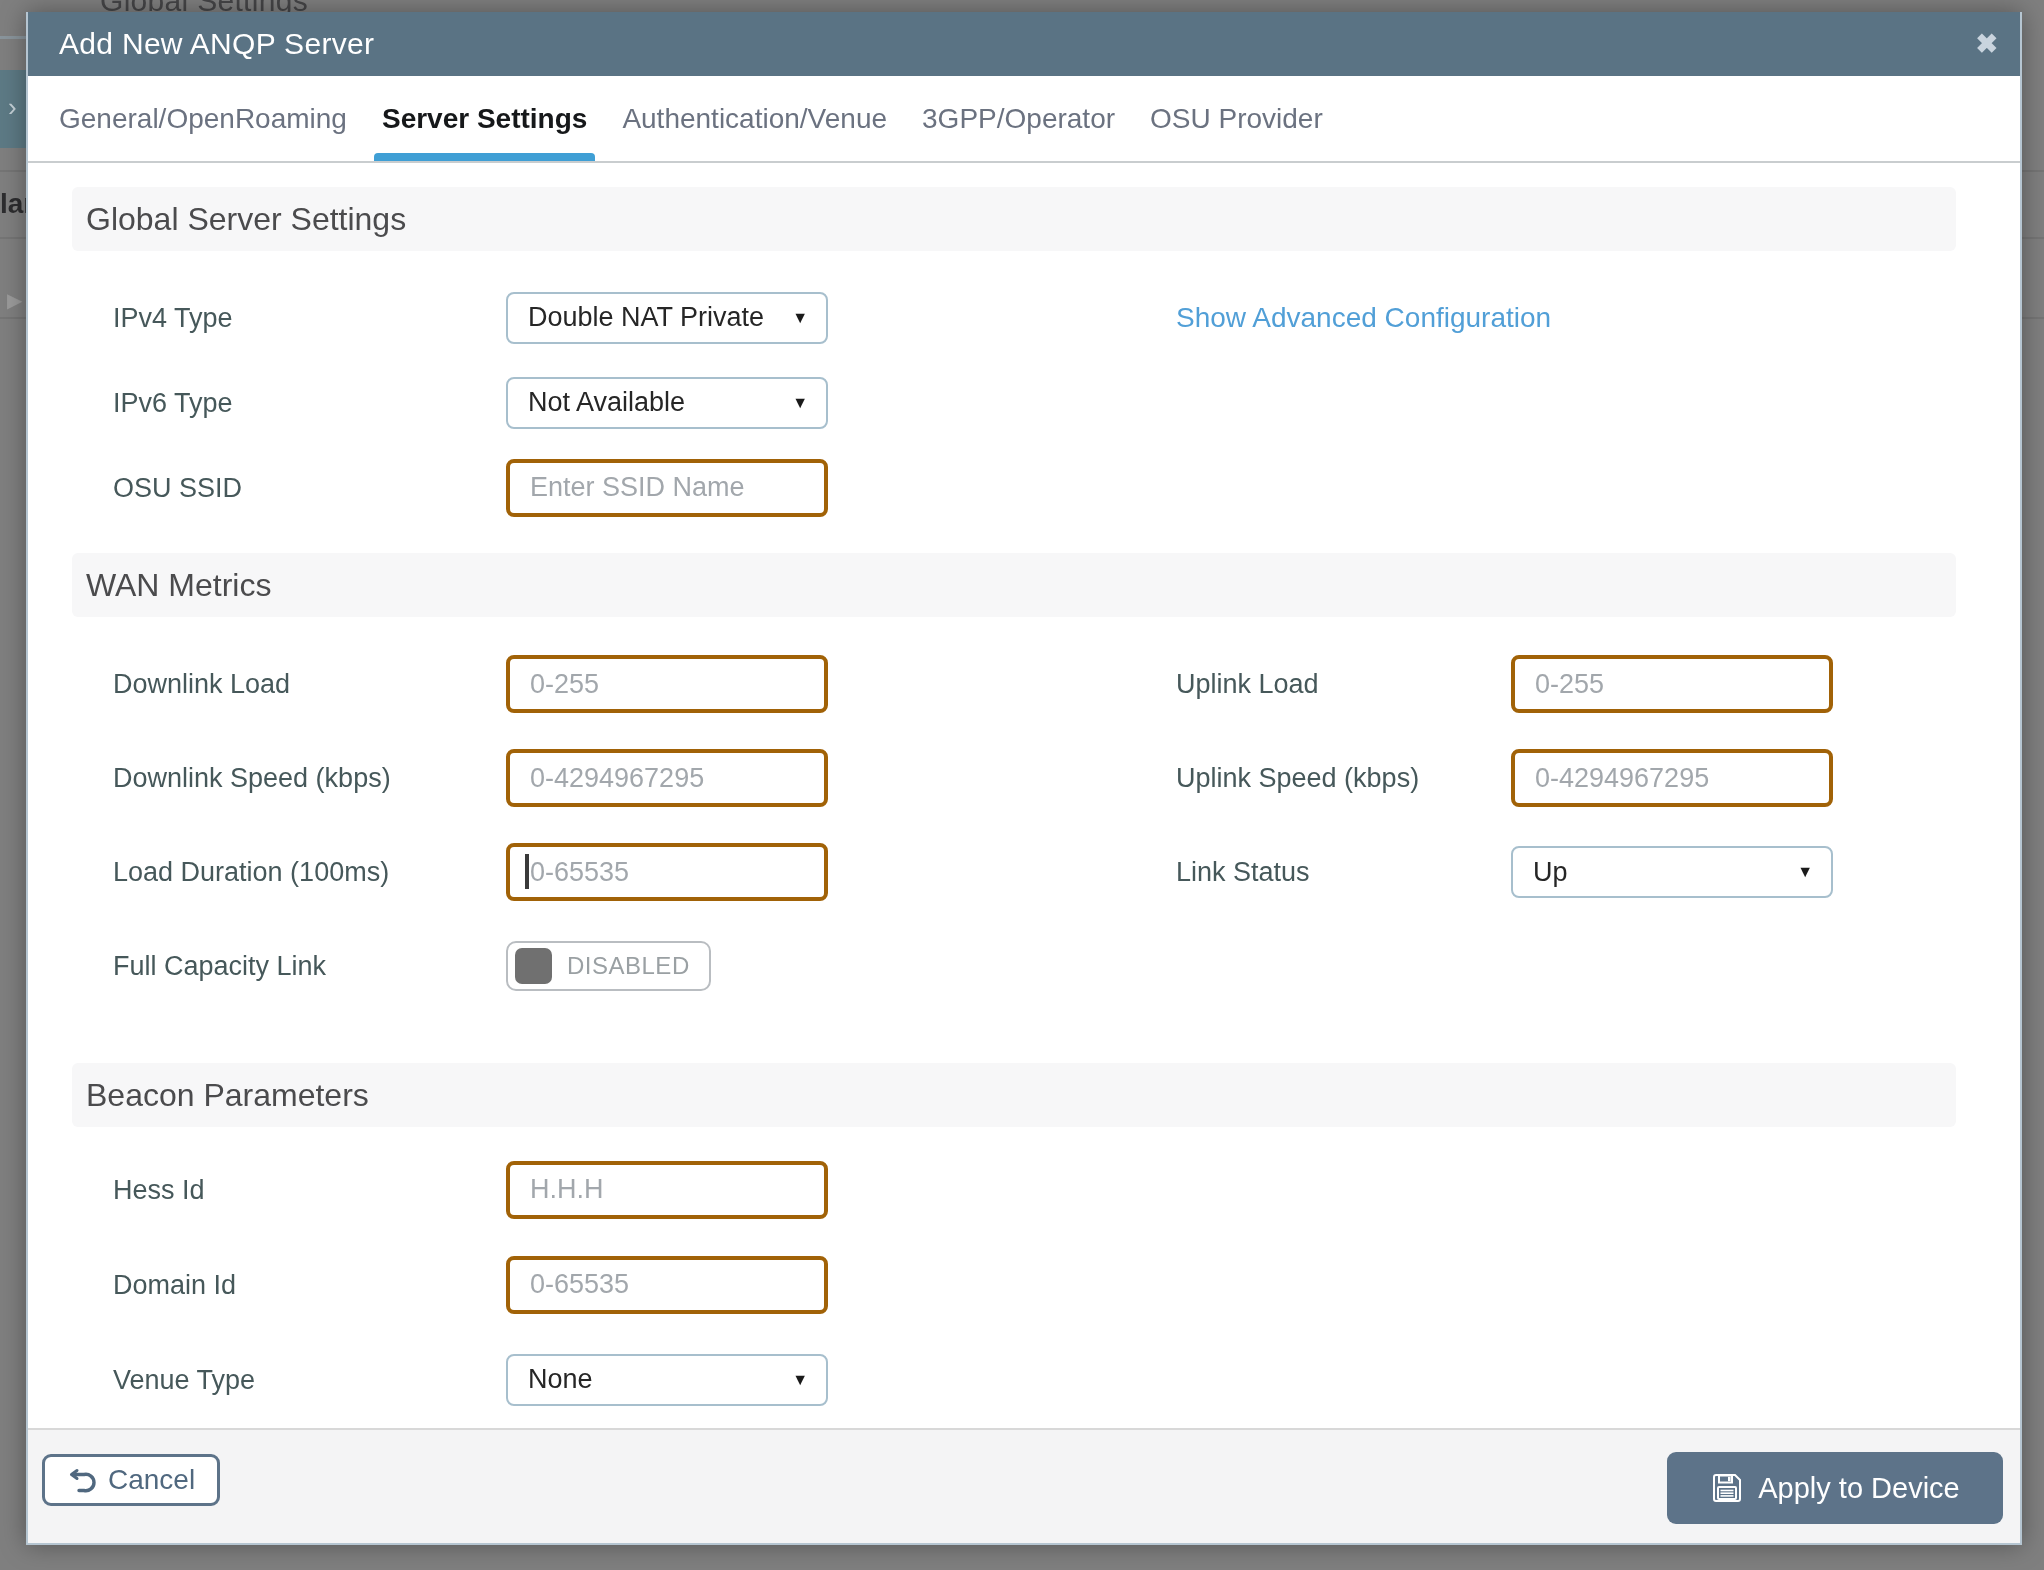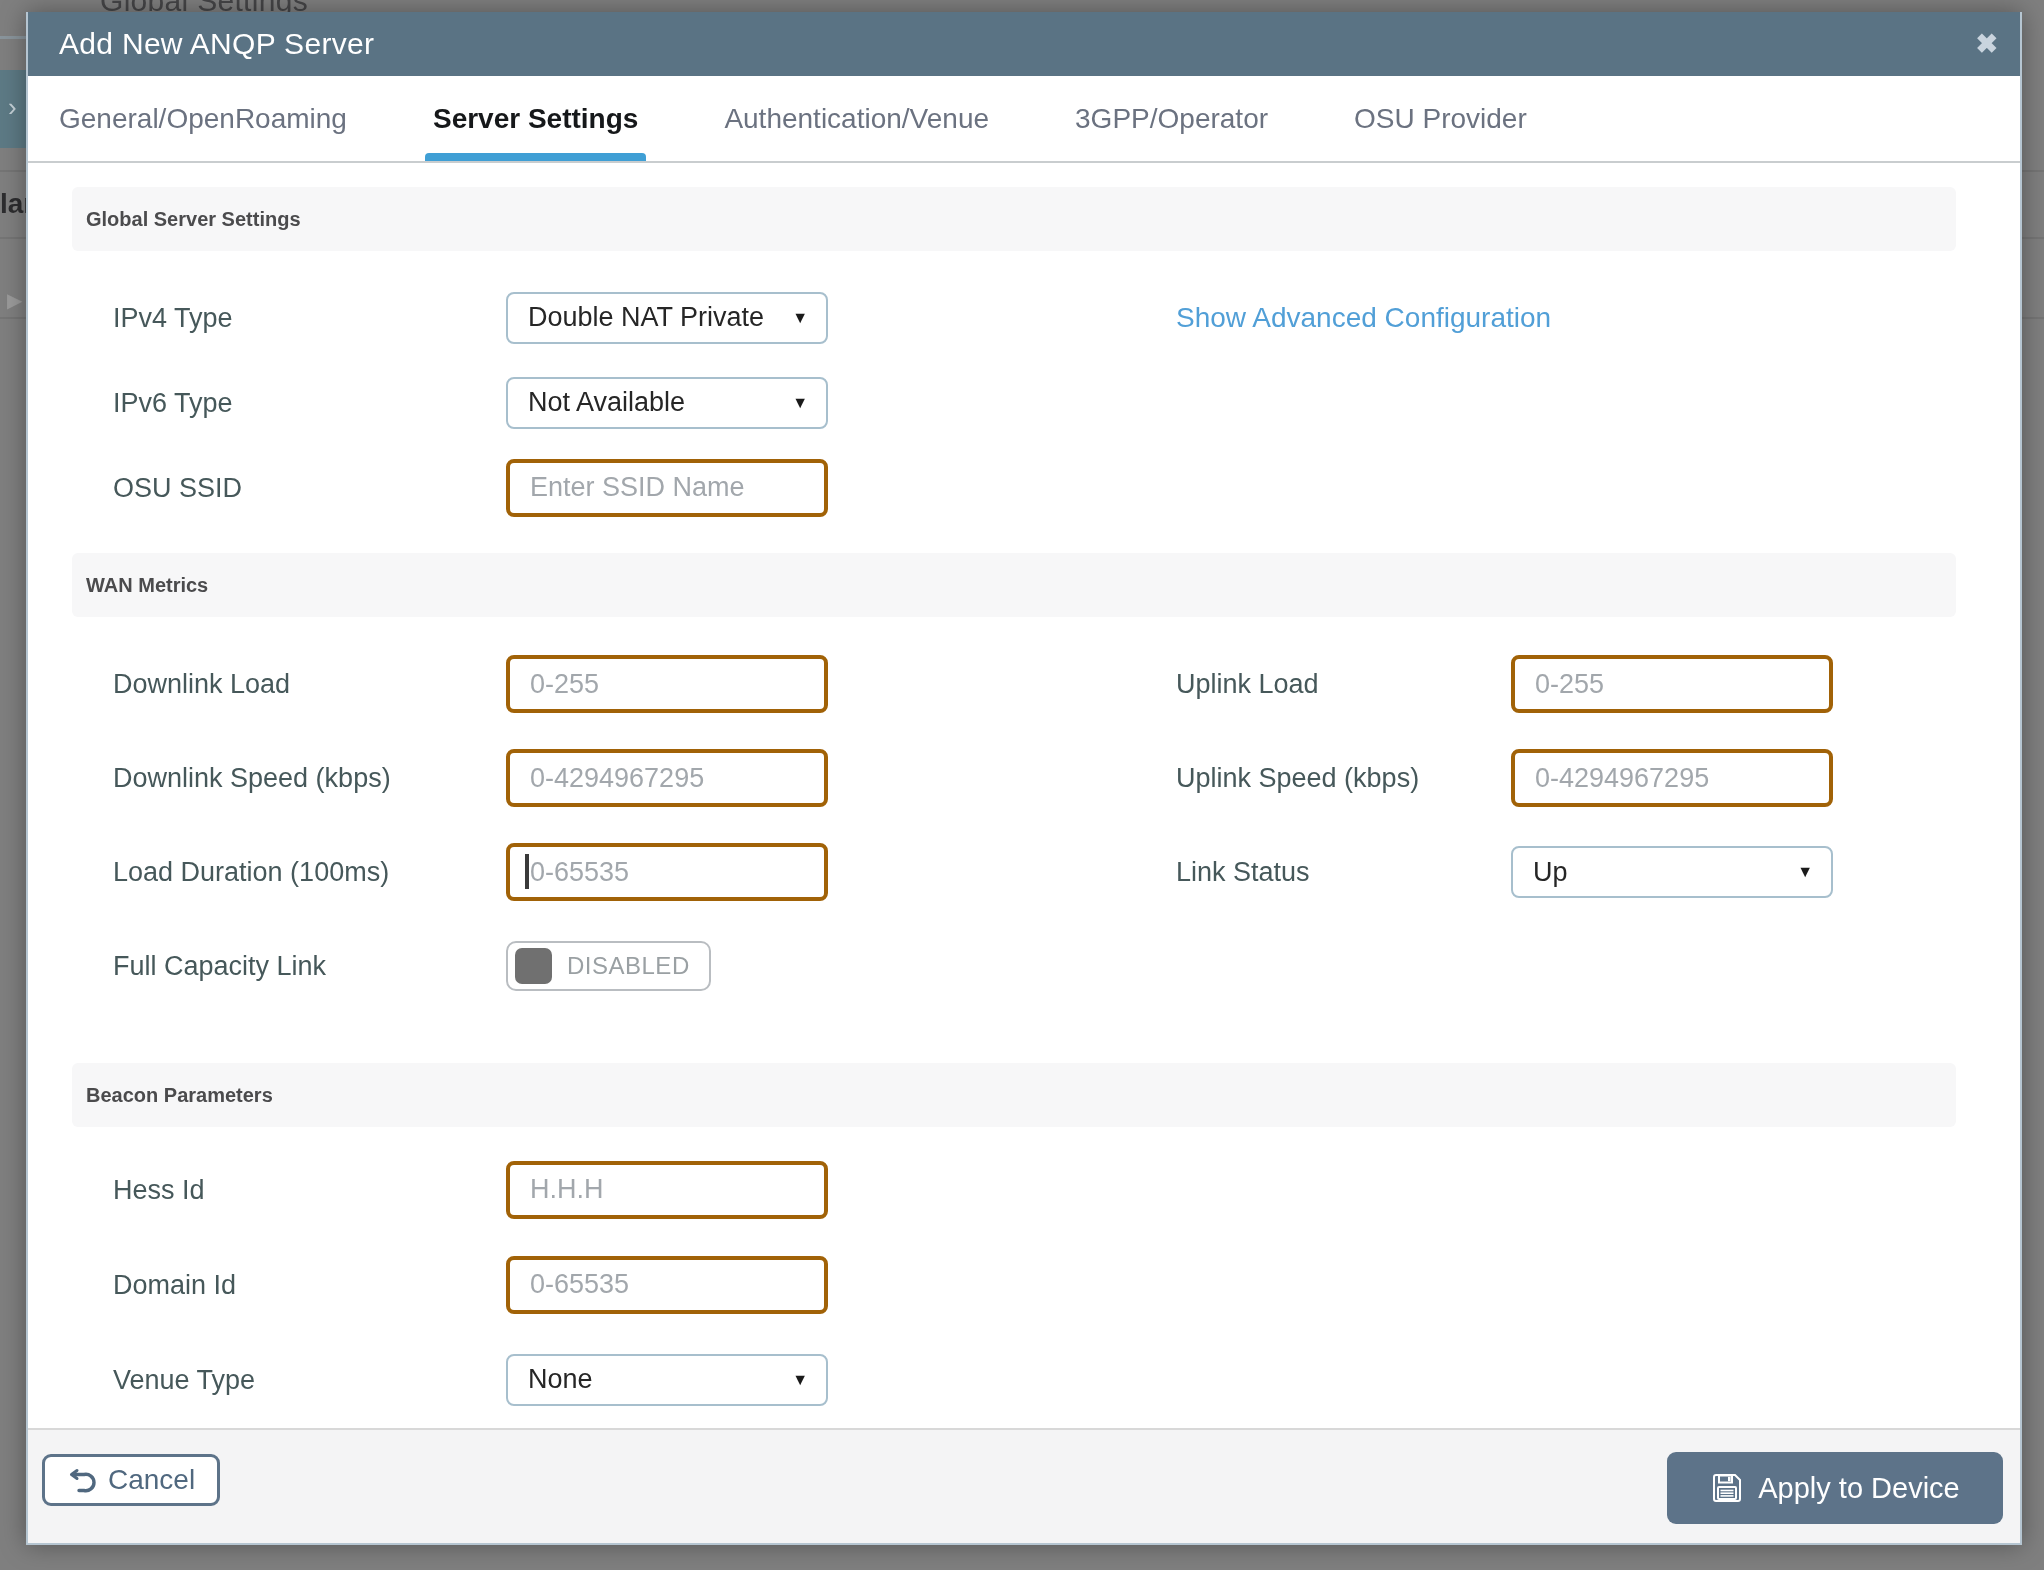--- a/index.html
+++ b/index.html
@@ -36,39 +36,39 @@
   }
   .modal-title { color:#ffffff; font-size:30px; font-weight:400; letter-spacing:.3px;text-align:center; }
   .close-btn {
     position:absolute; right:22px; top:50%; transform:translateY(-50%);
     color:#c9d4de; font-size:27px; font-weight:700; cursor:pointer; line-height:1;
   }
 
   
   .tabs {
     height:87px; display:flex; align-items:stretch; padding-left:31px;
-    column-gap:86px; border-bottom:2px solid #c9cdcf; position:relative;text-align:center;
+    column-gap:35px; border-bottom:2px solid #c9cdcf; position:relative;text-align:center;
   }
   .tab {
     display:flex; align-items:center; position:relative;
     font-size:28px; color:#6b7280; cursor:pointer; white-space:nowrap;
   }
   .tab.active { color:#16181a; font-weight:700; }
   .tab.active::after {
     content:""; position:absolute; left:-8px; right:-8px; bottom:0; height:8px;
     background:#3f9fd5; border-radius:4px 4px 0 0;
   }
 
   
   .content { position:relative; padding:24px 64px 0 44px; }
   .section-bar {
     height:64px; background:#f7f7f8; border-radius:6px;
     display:flex; align-items:center; padding-left:14px;
   }
-  .section-title { font-size:20px; font-weight:700; color:#4b4b4d; }
+  .section-title { font-size:32px; font-weight:400; color:#4b4b4d; }
 
   .rows { }
   .row { position:relative; }
   .row.g { height:85px; }
   .row.w { height:94px; }
   .row.b { height:95px; }
   .rows.global { margin-top:24px; }
   .rows.wan    { margin-top:20px; }
   .rows.beacon { margin-top:15px; }
   .bar-wan    { margin-top:23px; }

